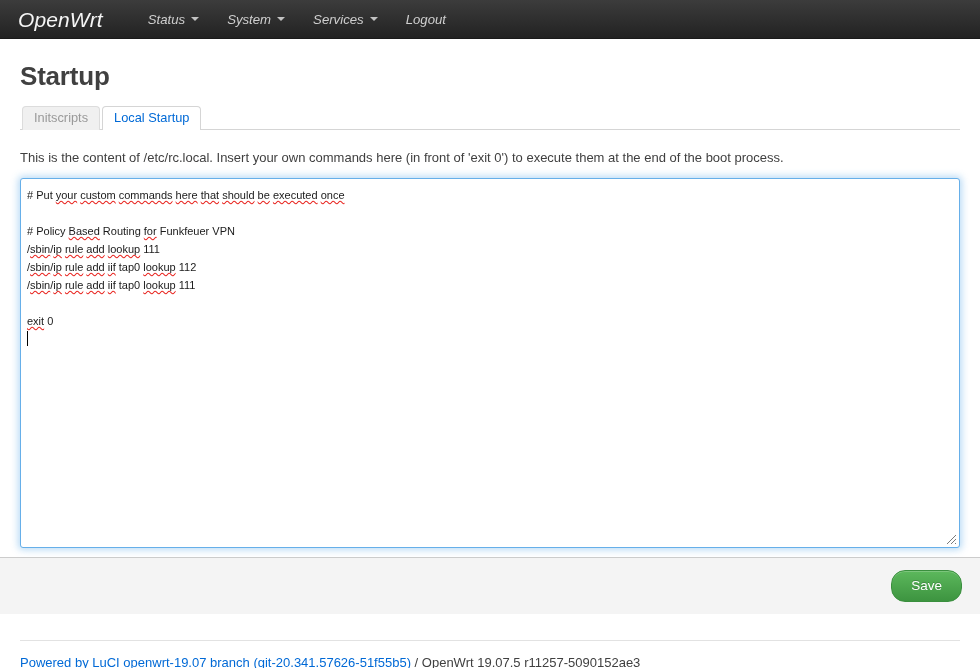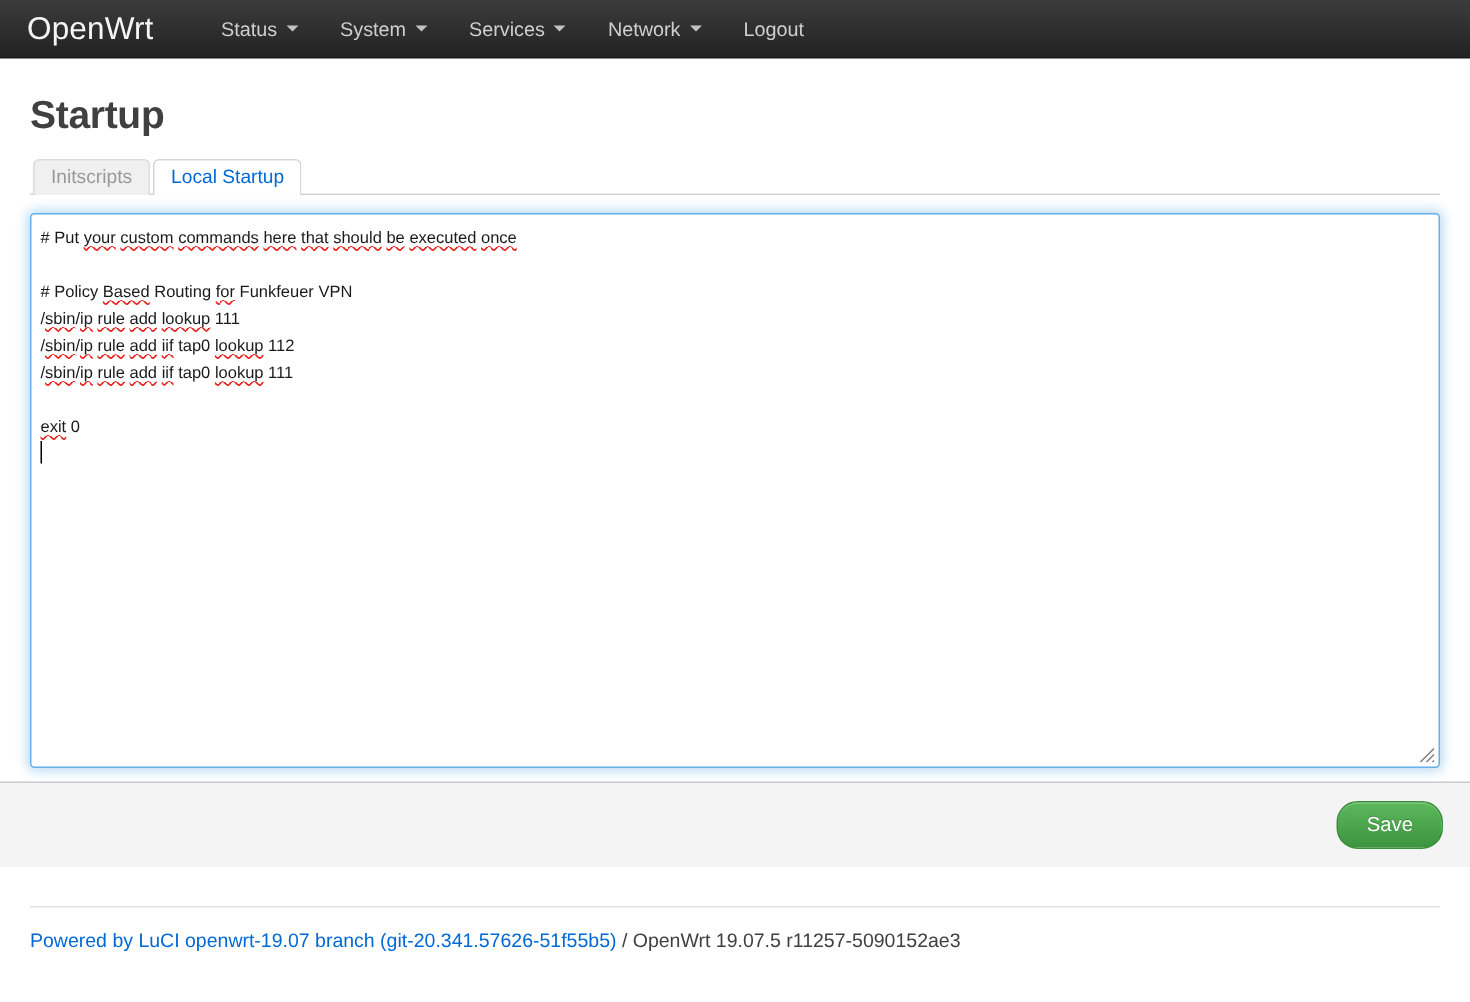--- a/index.html
+++ b/index.html
@@ -14,20 +14,21 @@
 
   
   .navbar {
     height: 39px;
     background: linear-gradient(to bottom, #3c3c3c 0%, #222222 100%);
     border-bottom: 1px solid #1a1a1a;
     display: flex;
     align-items: center;
     padding: 0 12px 0 18px;
     position: relative;
+    font-style: italic;
   }
   .brand {
     color: #f5f5f5;
     font-size: 21px;
     font-weight: 400;
     letter-spacing: 0.1px;
     margin-right: 31px;
     line-height: 39px;
     cursor: pointer;
     user-select: none;
@@ -206,38 +207,35 @@
     </div>
     <div class="nav-item">
       <span class="nav-label">System</span>
       <span class="caret"></span>
     </div>
     <div class="nav-item">
       <span class="nav-label">Services</span>
       <span class="caret"></span>
     </div>
     <div class="nav-item">
-      <span class="nav-label">Network</span>
-      <span class="caret"></span>
-    </div>
-    <div class="nav-item">
       <span class="nav-label">Logout</span>
     </div>
   </div>
 </div>
 
 <div class="content">
 
   <h1 class="page-title">Startup</h1>
 
   <div class="tabs">
     <div class="tab inactive">Initscripts</div>
     <div class="tab active">Local Startup</div>
   </div>
 
+  <div class="description">This is the content of /etc/rc.local. Insert your own commands here (in front of 'exit 0') to execute them at the end of the boot process.</div>
 
   <div class="editor-wrap">
     <div class="editor">
       <div class="code-line"># Put <span class="sp">your</span> <span class="sp">custom</span> <span class="sp">commands</span> <span class="sp">here</span> <span class="sp">that</span> <span class="sp">should</span> <span class="sp">be</span> <span class="sp">executed</span> <span class="sp">once</span></div>
       <div class="code-line"> </div>
       <div class="code-line"># Policy <span class="sp">Based</span> Routing <span class="sp">for</span> Funkfeuer VPN</div>
       <div class="code-line">/<span class="sp">sbin</span>/<span class="sp">ip</span> <span class="sp">rule</span> <span class="sp">add</span> <span class="sp">lookup</span> 111</div>
       <div class="code-line">/<span class="sp">sbin</span>/<span class="sp">ip</span> <span class="sp">rule</span> <span class="sp">add</span> <span class="sp">iif</span> tap0 <span class="sp">lookup</span> 112</div>
       <div class="code-line">/<span class="sp">sbin</span>/<span class="sp">ip</span> <span class="sp">rule</span> <span class="sp">add</span> <span class="sp">iif</span> tap0 <span class="sp">lookup</span> 111</div>
       <div class="code-line"> </div>

